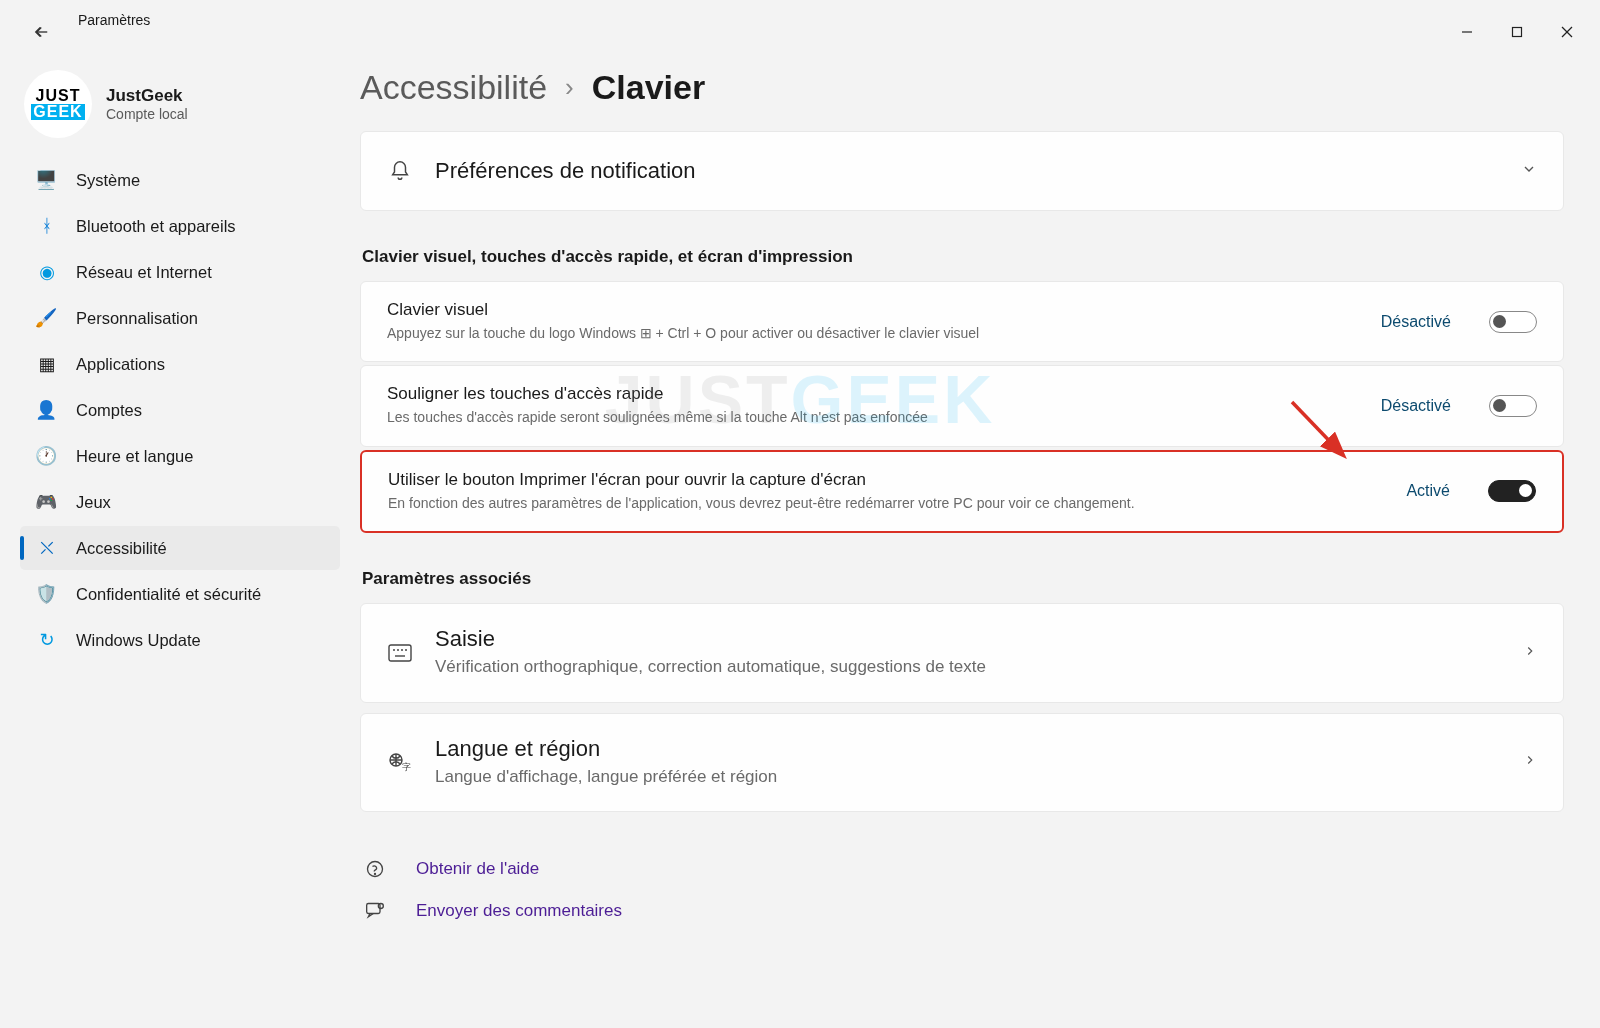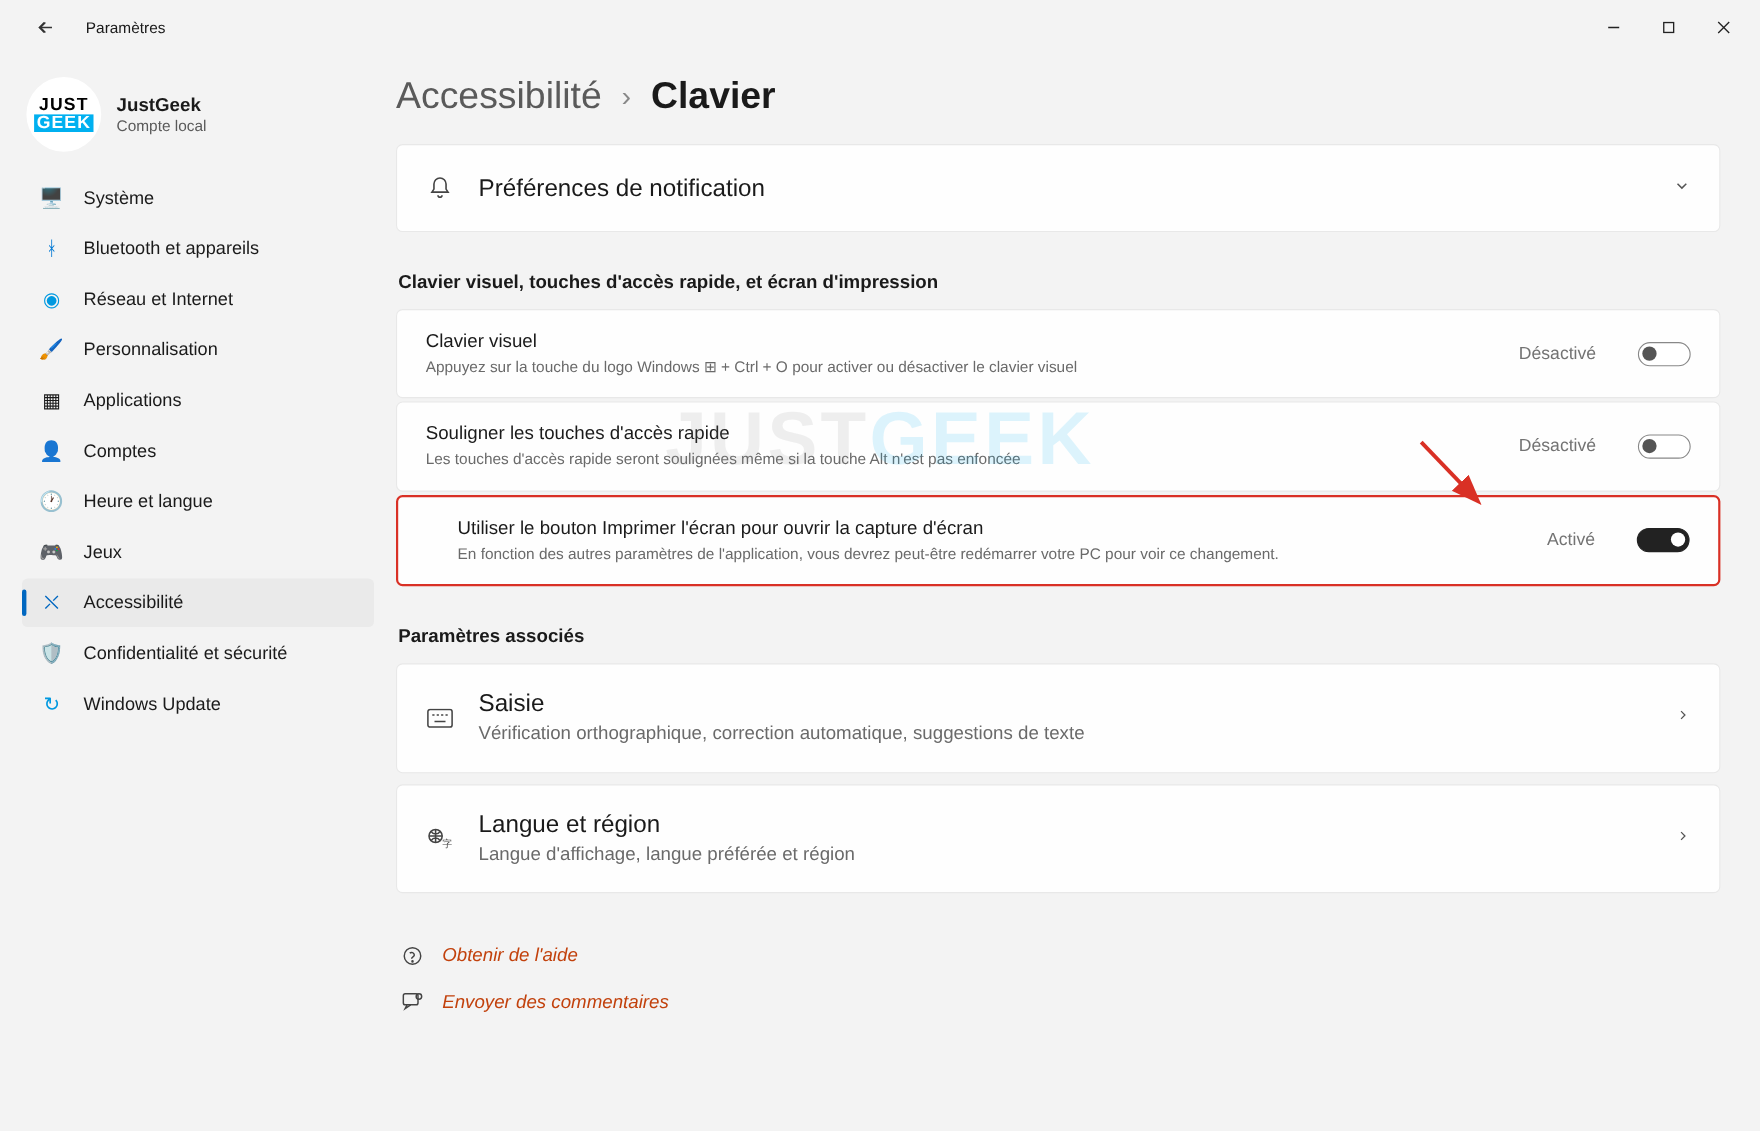--- a/index.html
+++ b/index.html
@@ -1,20 +1,20 @@
 <!DOCTYPE html>
 <html><head>
 <meta charset="utf-8">
 <style>
 * { margin: 0; padding: 0; box-sizing: border-box; font-family: "Segoe UI", sans-serif; }
 body { background: #f3f3f3; width: 1600px; height: 1028px; overflow: hidden; position: relative; }
 
 .window { background: #f3f3f3; width: 100%; height: 100%; display: flex; flex-direction: column; }
 
-.titlebar { height: 50px; display: flex; align-items: center; padding: 0 8px; }
+.titlebar { height: 50px; display: flex; padding: 12px 8px; }
 .back-btn { width: 40px; height: 40px; display: flex; align-items: center; justify-content: center; border: none; background: transparent; cursor: pointer; border-radius: 4px; margin-left: 12px; }
 .app-title { font-size: 14px; color: #1a1a1a; margin-left: 18px; }
 .window-controls { margin-left: auto; display: flex; }
 .win-ctrl { width: 50px; height: 40px; display: flex; align-items: center; justify-content: center; border: none; background: transparent; cursor: pointer; }
 
 .content { display: flex; flex: 1; overflow: hidden; }
 
 .sidebar { width: 360px; padding: 12px 0 0 20px; display: flex; flex-direction: column; }
 .profile { display: flex; align-items: center; gap: 14px; padding: 8px 0 20px 4px; }
 .avatar { width: 68px; height: 68px; border-radius: 50%; background: #fff; display: flex; flex-direction: column; align-items: center; justify-content: center; font-weight: 900; font-size: 16px; line-height: 1; }
@@ -48,33 +48,33 @@
 .card-sub { font-size: 17px; color: #6a6a6a; margin-top: 3px; line-height: 1.45; }
 .card-chevron { color: #555; }
 
 .section-title { font-size: 17px; font-weight: 600; color: #1a1a1a; margin: 36px 0 14px 2px; }
 
 .toggle-group .card { margin-bottom: 3px; }
 .toggle-row { display: flex; align-items: center; padding: 18px 26px; gap: 22px; }
 .toggle-body { flex: 1; }
 .toggle-title { font-size: 17px; color: #1a1a1a; }
 .toggle-sub { font-size: 14px; color: #6a6a6a; margin-top: 3px; line-height: 1.45; max-width: 820px; }
-.toggle-state { font-size: 16px; color: #737373; margin-right: 16px; }
+.toggle-state { font-size: 16px; color: #0c4a6e; margin-right: 16px; }
 .toggle { width: 48px; height: 22px; border-radius: 11px; position: relative; cursor: pointer; }
 .toggle.off { background: #fff; border: 1.5px solid #888; }
 .toggle.off::after { content: ""; position: absolute; left: 3px; top: 3px; width: 13px; height: 13px; border-radius: 50%; background: #555; }
 .toggle.on { background: #222; border: 1.5px solid #222; }
 .toggle.on::after { content: ""; position: absolute; right: 3px; top: 3px; width: 13px; height: 13px; border-radius: 50%; background: #fff; }
 
 .highlighted { border: 2.5px solid #d93025; border-radius: 6px; position: relative; }
 
 .arrow-annotation { position: absolute; right: 206px; top: -56px; z-index: 5; }
 
 .footer-links { margin-top: 36px; }
-.footer-link { display: flex; align-items: center; gap: 16px; padding: 10px 4px; cursor: pointer; font-size: 17px; color: #c2410c; font-style: italic; }
+.footer-link { display: flex; align-items: center; gap: 30px; padding: 10px 4px; cursor: pointer; font-size: 17px; color: #4c1d95; }
 .footer-link .nav-icon { color: #444; }
 
 .watermark { position: absolute; left: 50%; top: 360px; transform: translateX(-50%); font-size: 68px; font-weight: 900; letter-spacing: 3px; pointer-events: none; opacity: 0.13; white-space: nowrap; z-index: 2; }
 .watermark .w1 { color: #888; }
 .watermark .w2 { color: #00b0f0; }
 </style>
 </head>
 <body>
 
 <div class="window">
@@ -214,21 +214,21 @@
           <div class="toggle-row">
             <div class="toggle-body">
               <div class="toggle-title">Souligner les touches d'accès rapide</div>
               <div class="toggle-sub">Les touches d'accès rapide seront soulignées même si la touche Alt n'est pas enfoncée</div>
             </div>
             <span class="toggle-state">Désactivé</span>
             <div class="toggle off"></div>
           </div>
         </div>
 
-        <div class="card highlighted" style="position:relative;padding-left:28px;">
+        <div class="card highlighted" style="position:relative;">
           <svg class="arrow-annotation" width="70" height="70" viewBox="0 0 70 70">
             <defs>
                 <marker id="ah" markerWidth="10" markerHeight="10" refX="6" refY="3" orient="auto">
                   <path d="M0,0 L0,6 L8,3 z" fill="#d93025"></path>
                 </marker>
               </defs>
             <line x1="6" y1="6" x2="56" y2="58" stroke="#d93025" stroke-width="3.5" marker-end="url(#ah)"></line>
           </svg>
           <div class="toggle-row">
             <div class="toggle-body">

